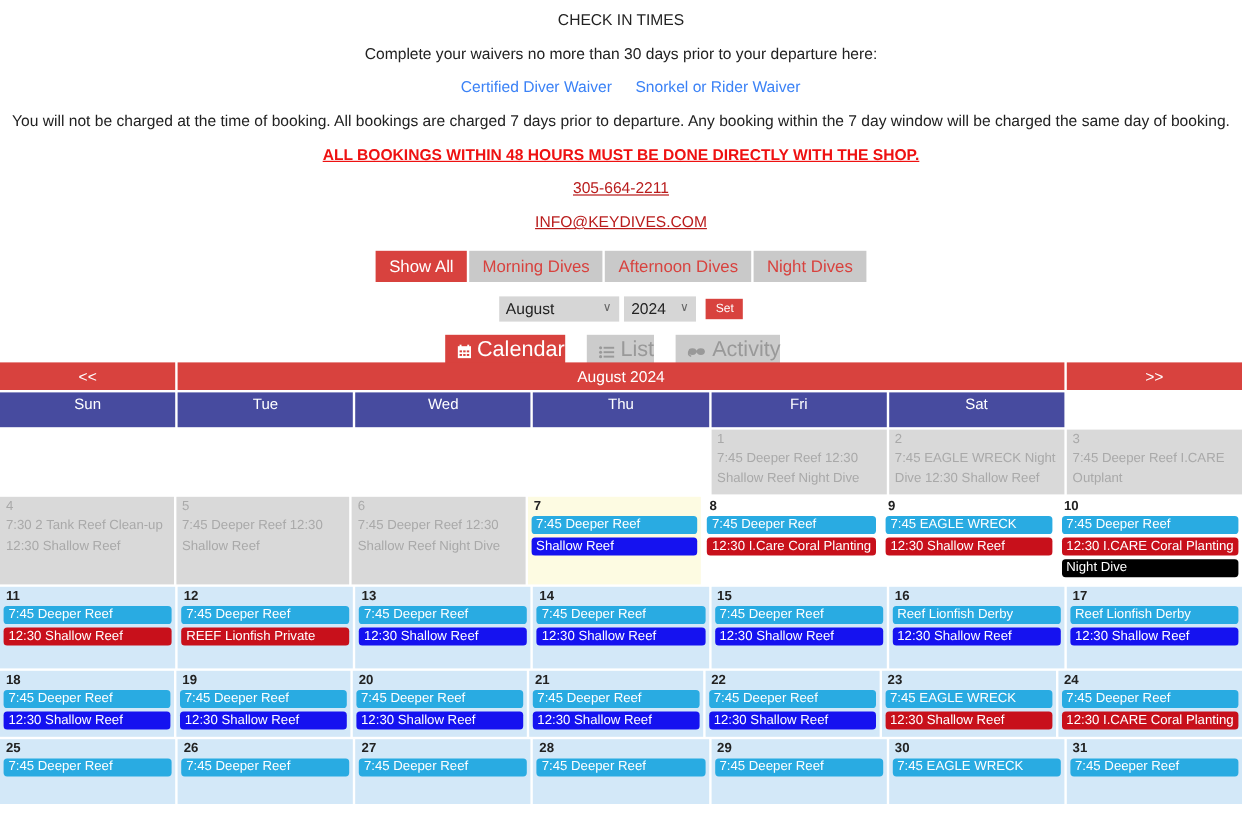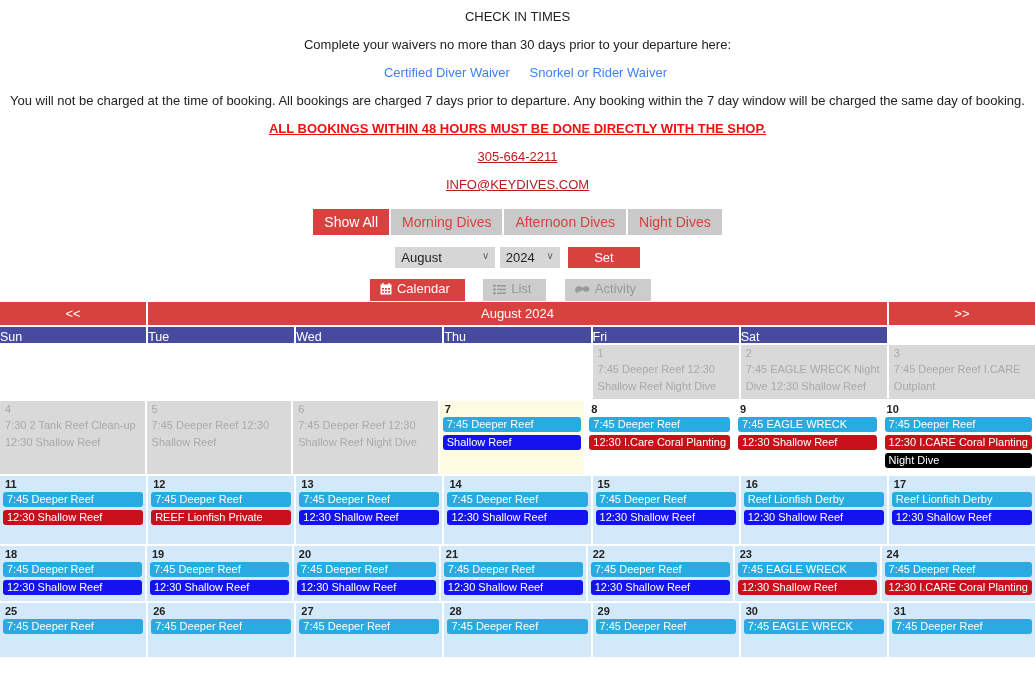--- a/index.html
+++ b/index.html
@@ -26,48 +26,48 @@
   
   .monthrow{ margin-top:12px; text-align:center; height:22px; }
   .sel{
     display:inline-block; background:#d6d6d6; color:#222; font-size:13px;
     padding:3px 6px; vertical-align:middle; cursor:pointer; text-align:left;
   }
   .sel .chev{ color:#666; font-size:10px; margin-left:6px; }
   .sel.month{ width:88px; }
   .sel.year{ width:48px; }
   .setbtn{
-    display:inline-block; background:#d8423e; color:#fff; font-size:13px;
-    padding:3px 26px; margin-left:4px; vertical-align:middle; cursor:pointer; border:none;
+    display:inline-block; background:#d8423e; color:#fff; font-size:10px;
+    padding:3px 8px; margin-left:4px; vertical-align:middle; cursor:pointer; border:none;
     font-family:"Liberation Sans", sans-serif;
     text-align:right;
   }
 
   
   .tabsrow{ margin-top:10px; text-align:center; height:21px; }
   .vtab{
-    display:inline-block; padding:2px 15px 3px 10px; margin:0 14px 0 0; font-size:13px;
+    display:inline-block; padding:2px 0 3px 10px; margin:0 14px 0 0; font-size:18px;
     background:#cccccc; color:#999999; cursor:pointer; vertical-align:middle;
   }
   .vtab.active{ background:#d8423e; color:#ffffff; }
   .vtab .ticon{ display:inline-block; vertical-align:-2px; margin-right:5px; }
 
   
   .calendar{ margin-top:2px; width:1035px; background:#ffffff; }
   .navrow, .dowrow, .week{
     display:grid; grid-template-columns:repeat(7,1fr); gap:2px; margin-bottom:2px;
   }
   .navcell{
     background:#d8423e; color:#fff; text-align:center; font-size:13px;
     height:23px; line-height:23px; cursor:pointer;
   }
   .navtitle{ grid-column:2 / span 5; cursor:default; }
   .dowcell{
-    background:#474b9f; color:#fff; text-align:left; font-size:12.5px;
-    height:16px; line-height:21px;
+    background:#474b9f; color:#fff; text-align:center; font-size:12.5px;
+    height:29px; line-height:21px;
   }
   .cell{ min-height:50px; padding:1px 2px 3px 2px; background:#fff; }
   .cell.empty{ background:#ffffff; }
   .cell.past{ background:#d9d9d9; }
   .cell.today{ background:#fdfbe2; }
   .cell.plain{ background:#ffffff; }
   .cell.future{ background:#d3e8f8; }
   .wk1 .cell{ min-height:51px; }
   .wk2 .cell{ min-height:64px; }
   .daynum{ font-size:11px; font-weight:bold; color:#222; margin:1px 0 2px 3px; }

